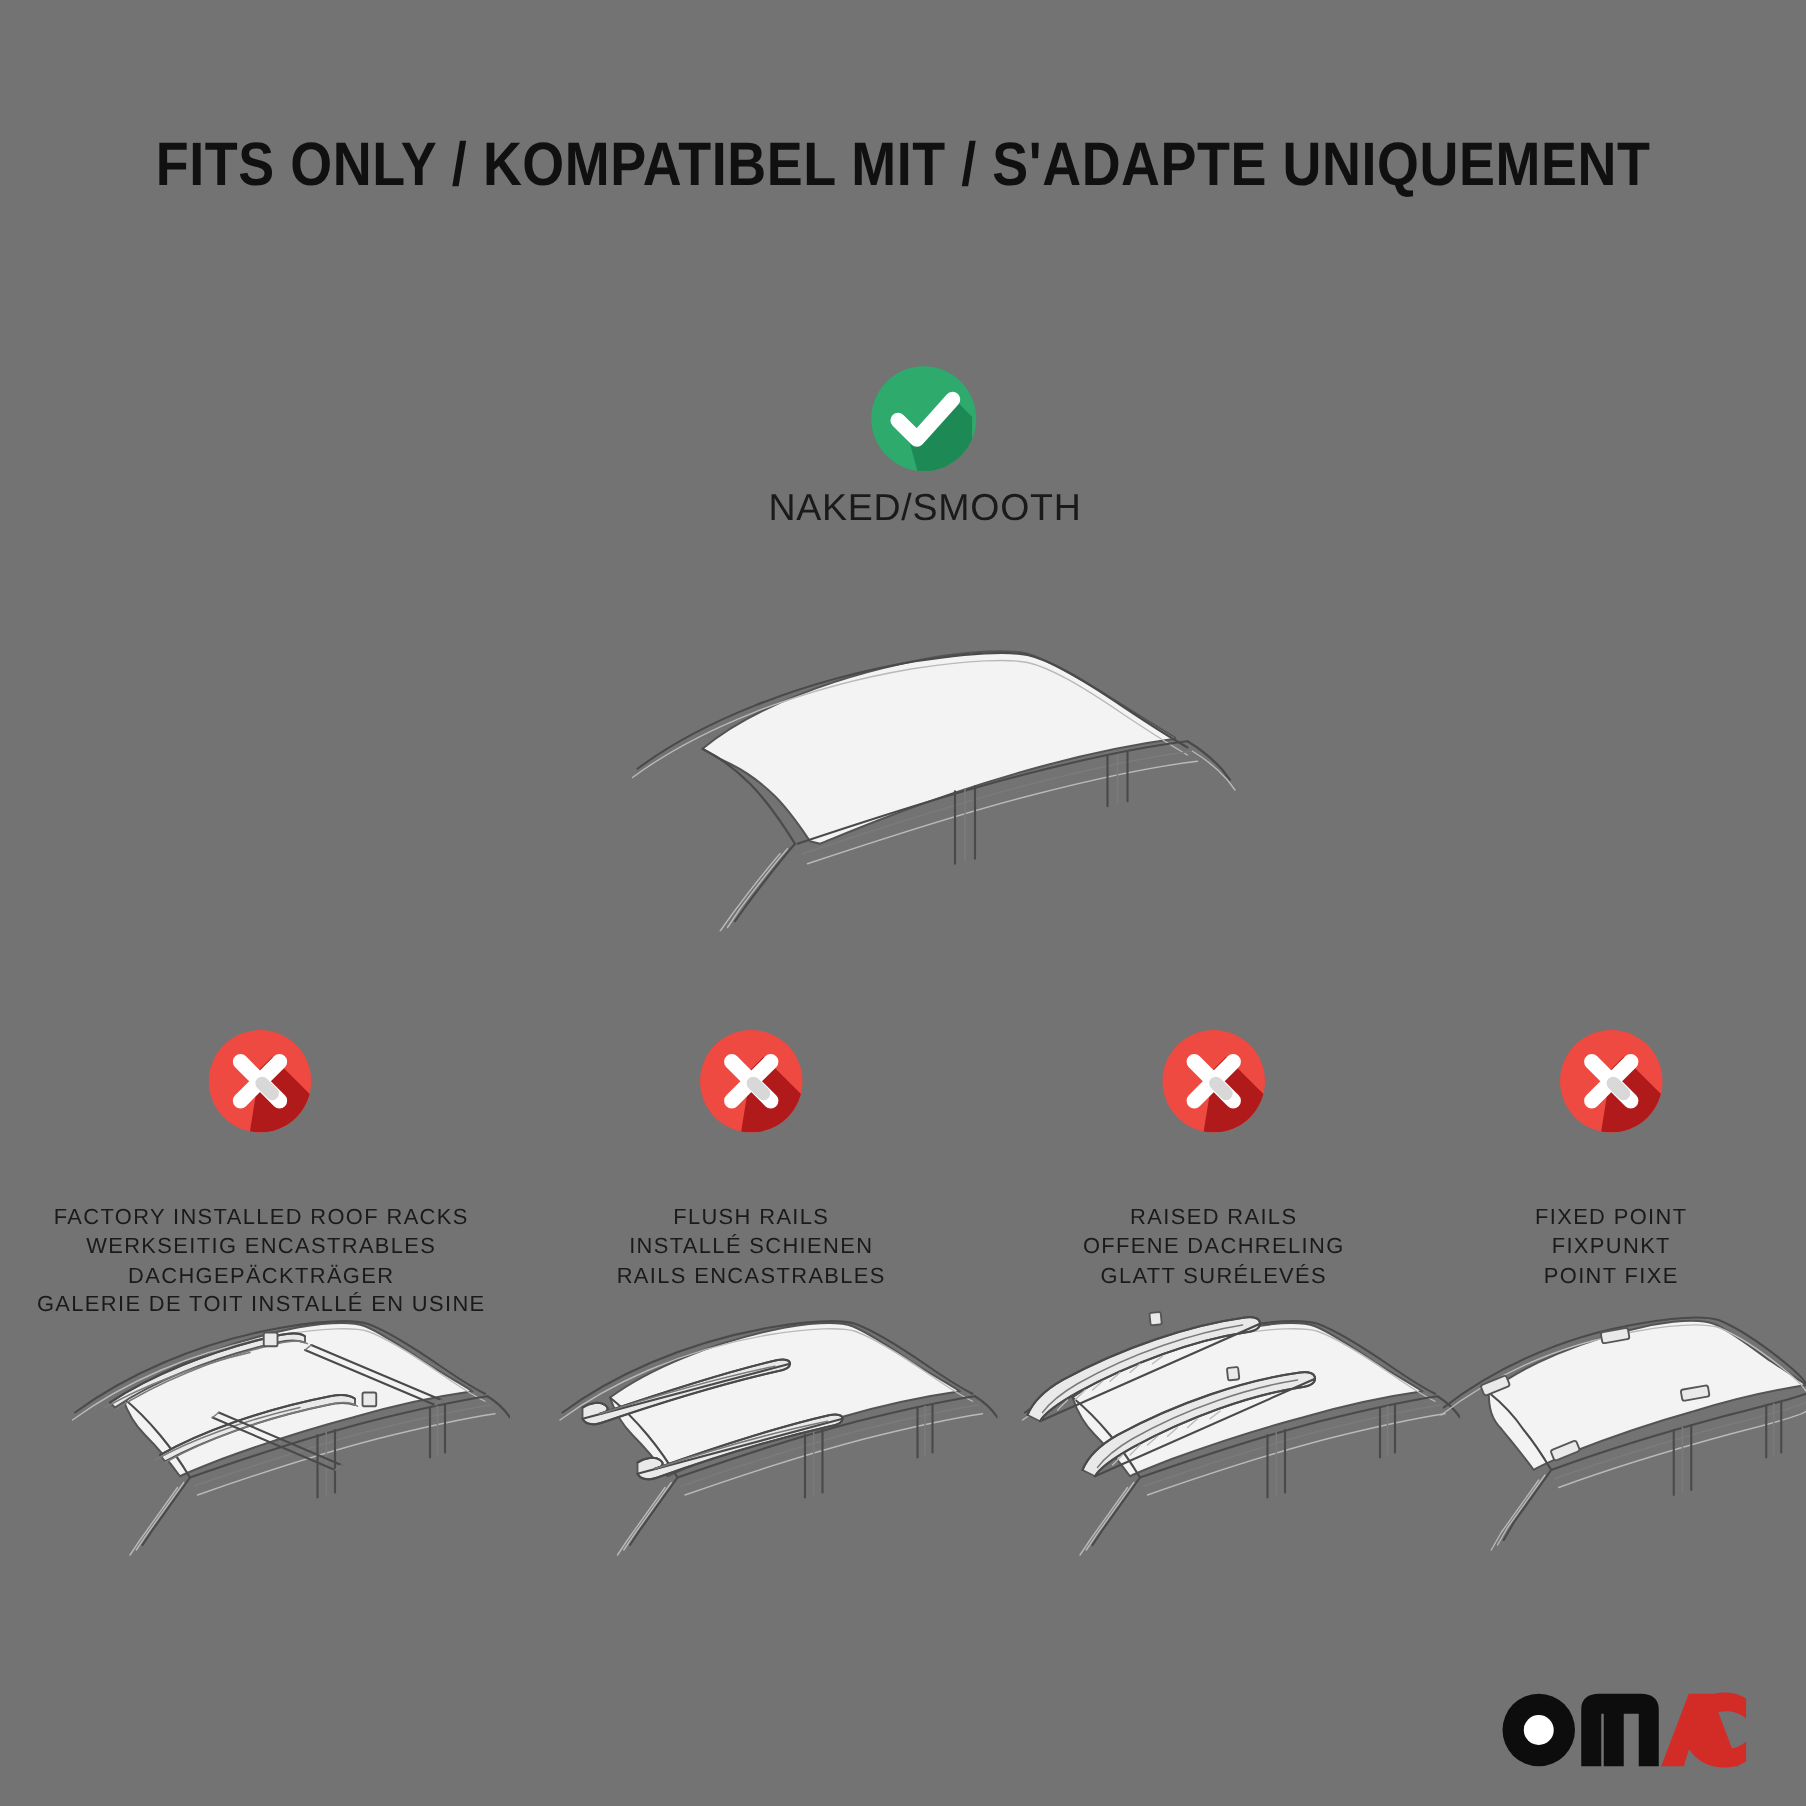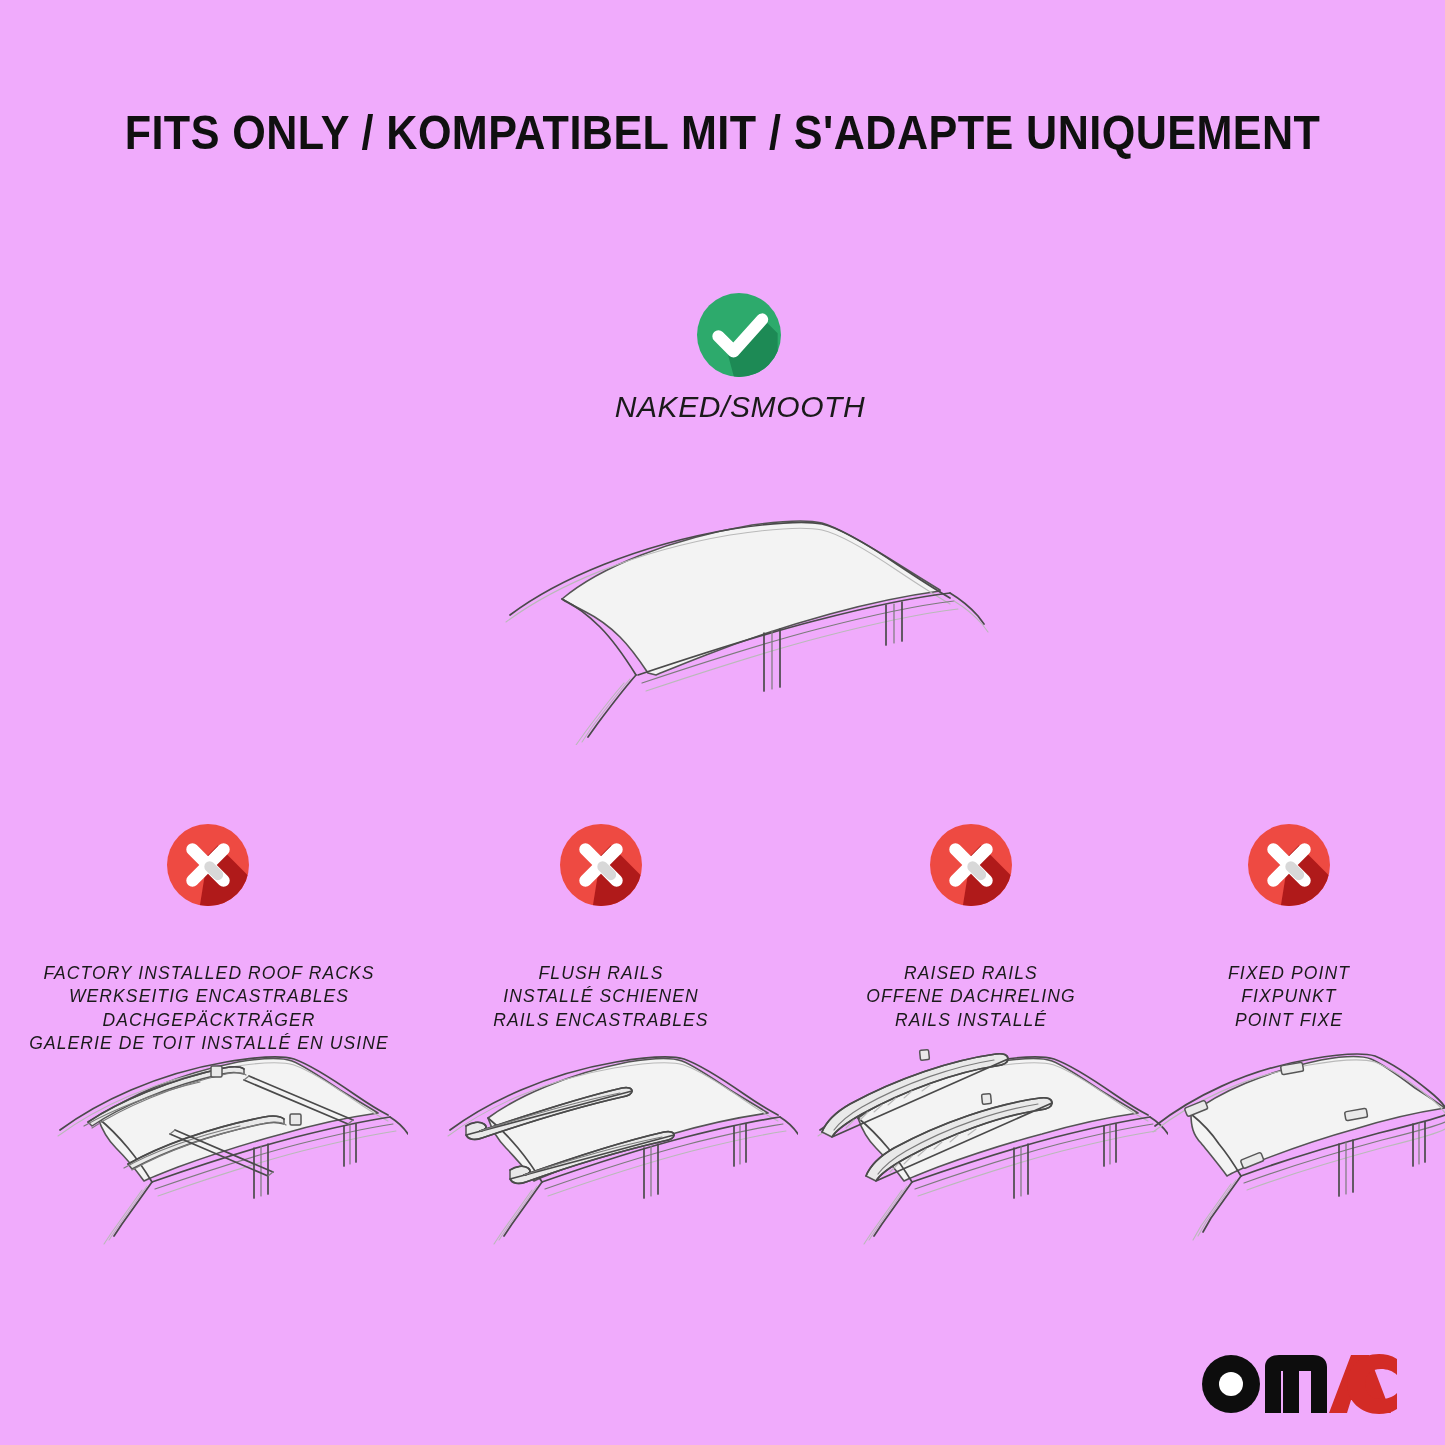--- a/index.html
+++ b/index.html
@@ -7,21 +7,21 @@
     width: 1445px;
     height: 1445px;
     background: #ffffff;
     font-family: "Liberation Sans", sans-serif;
     overflow: hidden;
   }
   #page {
     position: relative;
     width: 1445px;
     height: 1445px;
-    background: #f0abfc;
+    background: #737373;
   }
 
   
   .title {
     position: absolute;
     left: 0;
     top: 104px;
     width: 1445px;
     text-align: center;
     font-family: "Liberation Sans Narrow", "Liberation Sans", sans-serif;
@@ -56,21 +56,20 @@
   }
   .badge .glyph svg { display: block; width: 100%; height: 100%; }
 
   
   .caption {
     position: absolute;
     text-align: center;
     color: #1a1a1a;
     font-family: "Liberation Sans", sans-serif;
     font-weight: 400;
-    font-style: italic;
   }
   .caption.main  { font-size: 30px; line-height: 1.27; letter-spacing: 0.6px; }
   .caption.small { font-size: 17.5px; line-height: 1.33; letter-spacing: 1.1px; margin-top: 47px; }
 
   
   .illo { position: absolute; }
   .illo svg { display: block; width: 100%; height: 100%; }
   .ln { fill: none; stroke: #4a4a4a; stroke-width: 1.7; stroke-linecap: round; stroke-linejoin: round; }
   .ln-thin { fill: none; stroke: #7b7b7b; stroke-width: 1.2; stroke-linecap: round; stroke-linejoin: round; }
   .ln-soft { fill: none; stroke: #b9b9b9; stroke-width: 1.1; stroke-linecap: round; stroke-linejoin: round; }
@@ -297,21 +296,21 @@
           <svg viewBox="0 0 100 100">
             <path d="M31 31 L69 69 M69 31 L31 69" fill="none" stroke="#ffffff" stroke-width="15" stroke-linecap="round"></path>
             <path d="M52 52 L62 62" fill="none" stroke="#d8d8d8" stroke-width="13" stroke-linecap="round"></path>
           </svg>
         </div>
       </div>
 
       <div class="caption small" style="left:780px; top:915px; width:382px;">
         <div>RAISED RAILS</div>
         <div>OFFENE DACHRELING</div>
-        <div>RAILS INSTALLÉ</div>
+        <div>GLATT SURÉLEVÉS</div>
       </div>
 
       <div class="illo" style="left:788px; top:1018px; width:380px; height:230px;">
         <svg viewBox="0 0 380 230">
           <path class="fillpale" d="M70 100 C100 78 150 56 210 44 C240 39 256 40 264 43 C274 47 290 57 312 72
                    C330 83 342 90 350 95 C322 99 288 106 254 116 C216 126 180 138 150 149
                    C132 156 122 160 116 163 C108 152 98 140 88 130 C80 122 74 112 70 100 Z"></path>
           <path class="ln" d="M32 112 C70 84 128 56 198 44 C234 38 256 38 266 41 C280 46 300 58 326 76 C342 87 352 93 360 97"></path>
           <path class="ln-soft" d="M30 118 C68 90 126 62 196 50 C232 44 256 44 266 47 C280 52 300 64 326 82 C342 93 352 99 360 103"></path>
           <path class="ln" d="M70 100 C80 108 90 118 100 130 C110 142 118 154 124 164"></path>

